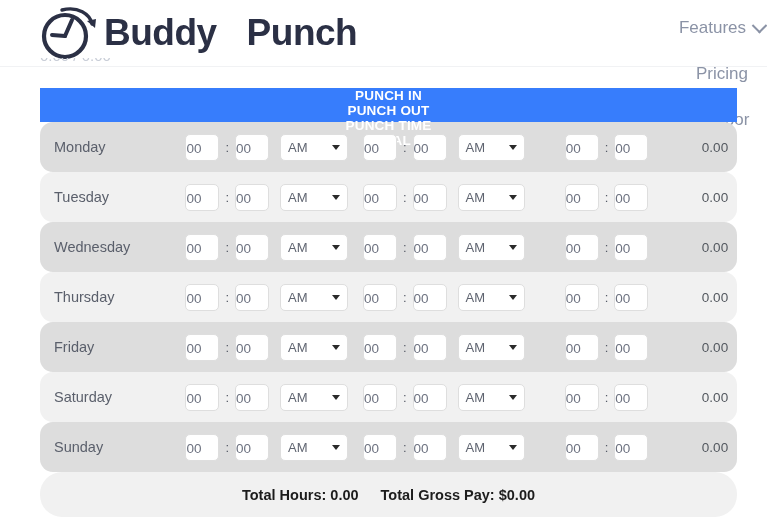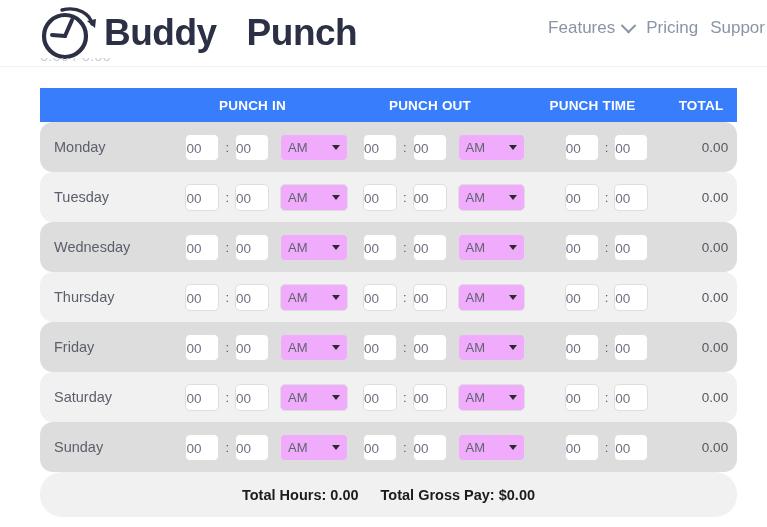--- a/index.html
+++ b/index.html
@@ -43,22 +43,23 @@
   }
   .brand-text .light { font-weight: 700; margin-left: 8px; }
   .brand-text .bold  { font-weight: 700; margin-left: 30px; }
 
   .nav-links {
     position: absolute;
     right: 0;
     top: 18px;
     display: flex;
     align-items: center;
-    gap: 12px;
+    gap: 26px;
     padding-right: 2px;
+    flex-direction: column;
   }
   .nav-link {
     font-size: 17px;
     color: #8b93a6;
     white-space: nowrap;
     display: flex;
     align-items: center;
     gap: 8px;
     cursor: pointer;
   }
@@ -93,20 +94,21 @@
   }
   .thead {
     height: 34px;
     background: #377dfc;
     display: flex;
     align-items: center;
     color: #ffffff;
     font-size: 13.5px;
     font-weight: 700;
     letter-spacing: 0.2px;
+    flex-direction: column;
   }
   .c-day    { width: 125px; flex: none; }
   .c-in     { width: 175px; flex: none; }
   .c-out    { width: 180px; flex: none; }
   .c-break  { width: 145px; flex: none; }
   .c-total  { width: 72px;  flex: none; }
   .thead .c-in, .thead .c-out { text-align: center; }
   .thead .c-break { text-align: center; }
   .thead .c-total { text-align: center; }
 
@@ -151,21 +153,21 @@
   }
   .colon {
     color: #555a66;
     font-size: 13px;
     padding: 0 1px;
   }
   .ampm {
     margin-left: 6px;
     height: 27px;
     min-width: 46px;
-    background: #f0abfc;
+    background: #ffffff;
     border: 1px solid #dedede;
     border-radius: 5px;
     box-sizing: border-box;
     display: flex;
     align-items: center;
     justify-content: center;
     gap: 24px;
     padding: 0 7px;
     cursor: pointer;
   }

